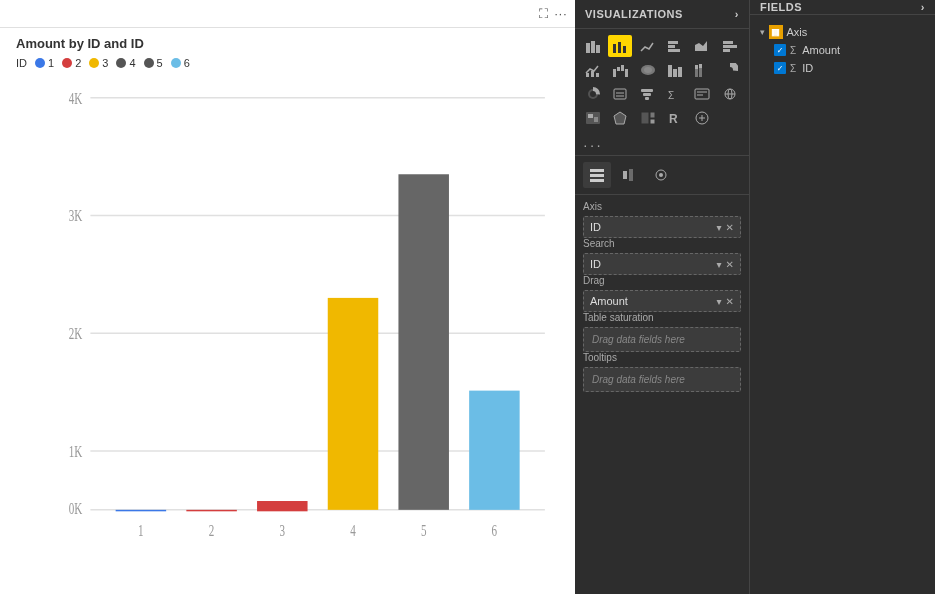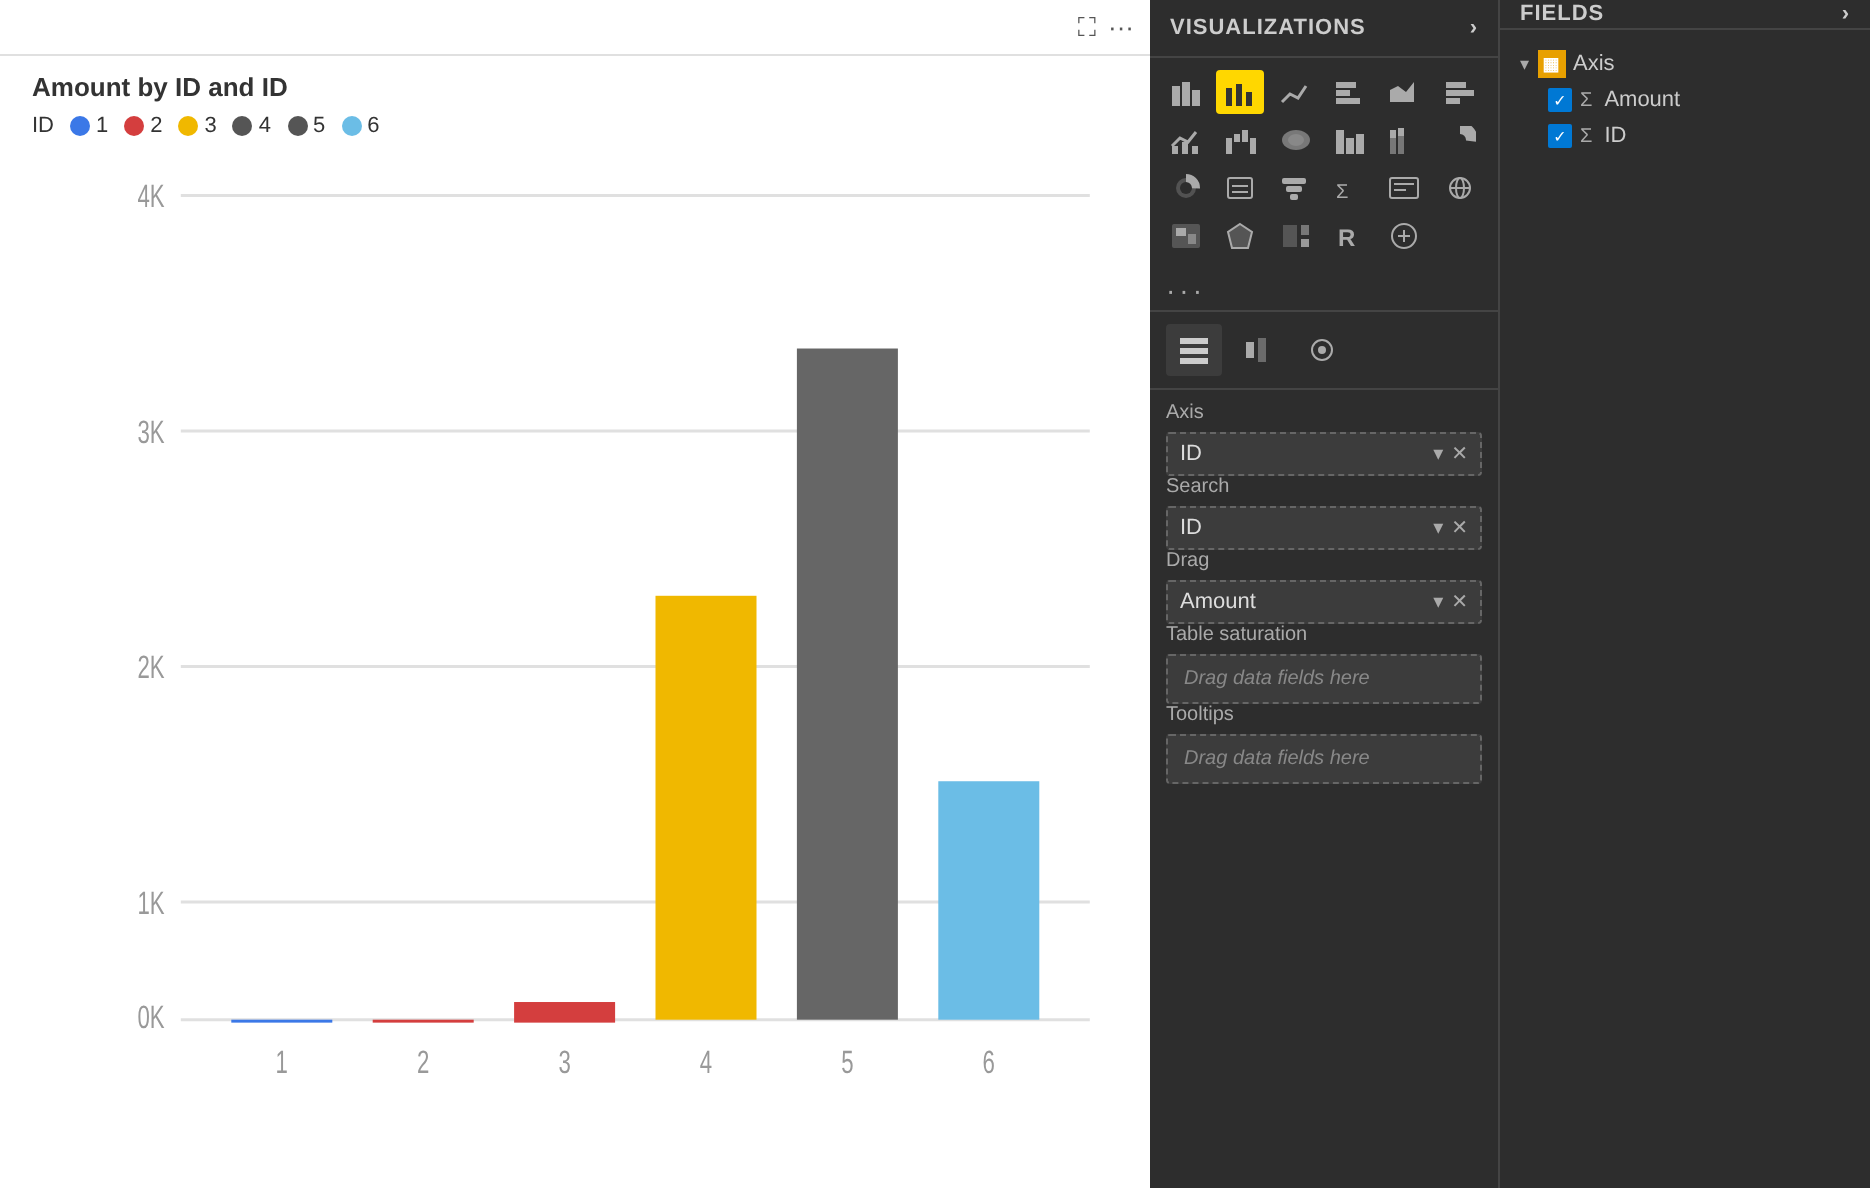--- a/index.html
+++ b/index.html
@@ -59,20 +59,21 @@
       width: 10px;
       height: 10px;
       border-radius: 50%;
       display: inline-block;
     }
 
     #chart-body {
       flex: 1;
       position: relative;
       padding: 8px 20px 40px 50px;
+      font-family: Liberation Serif, serif;
     }
 
     #chart-svg {
       width: 100%;
       height: 100%;
     }
 
     
     #right-panel {
       width: 360px;

